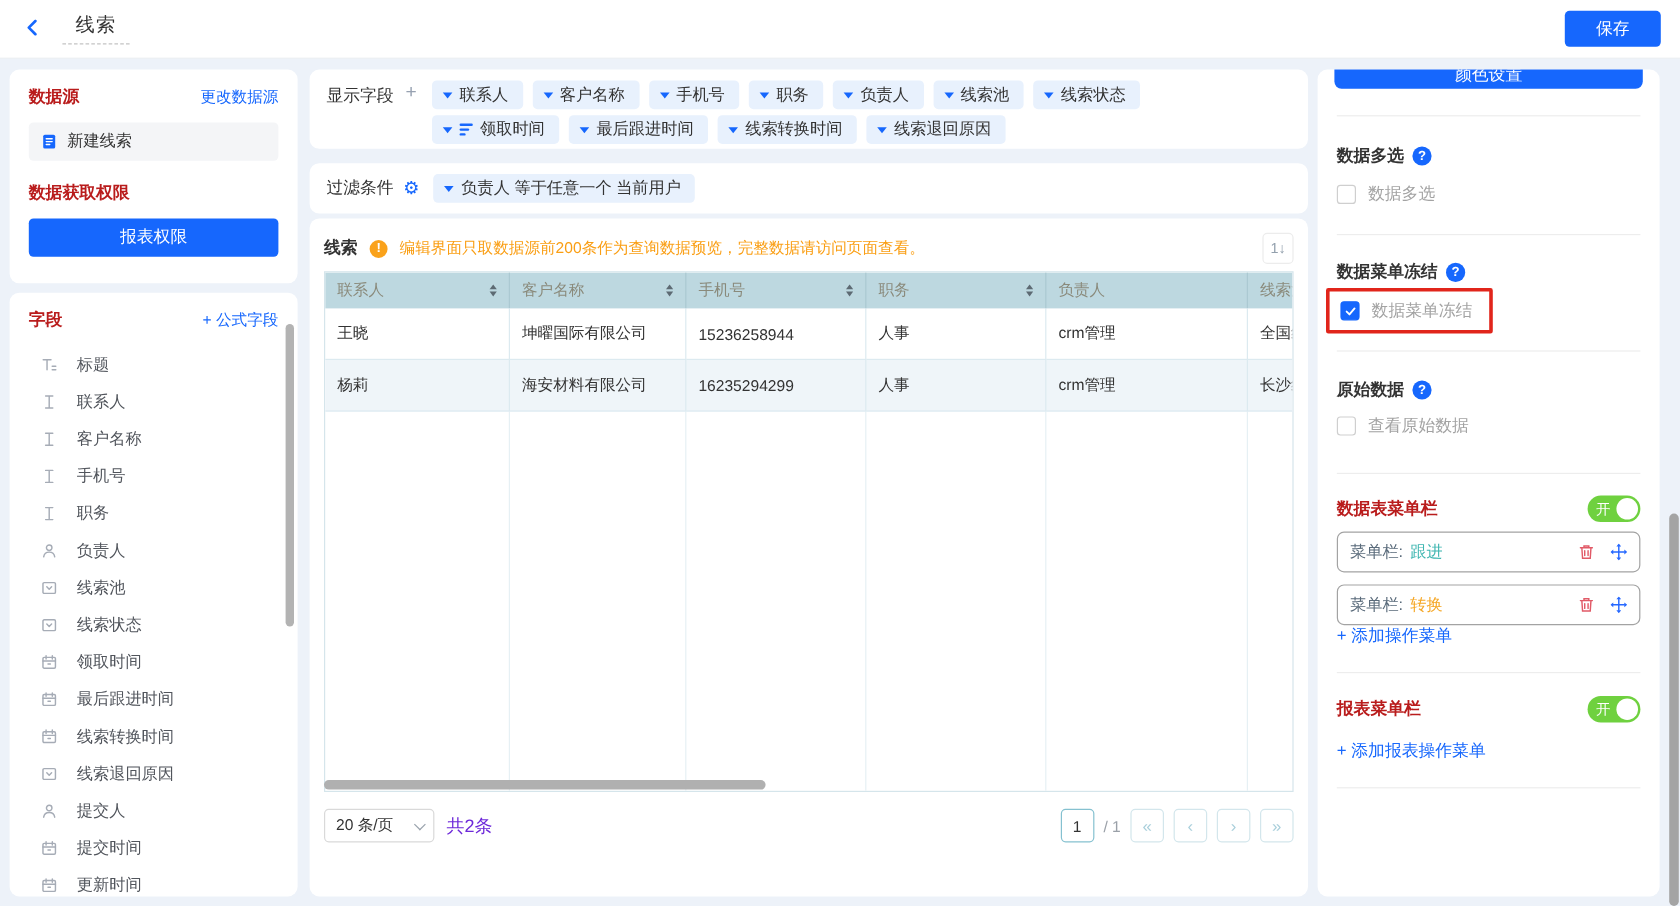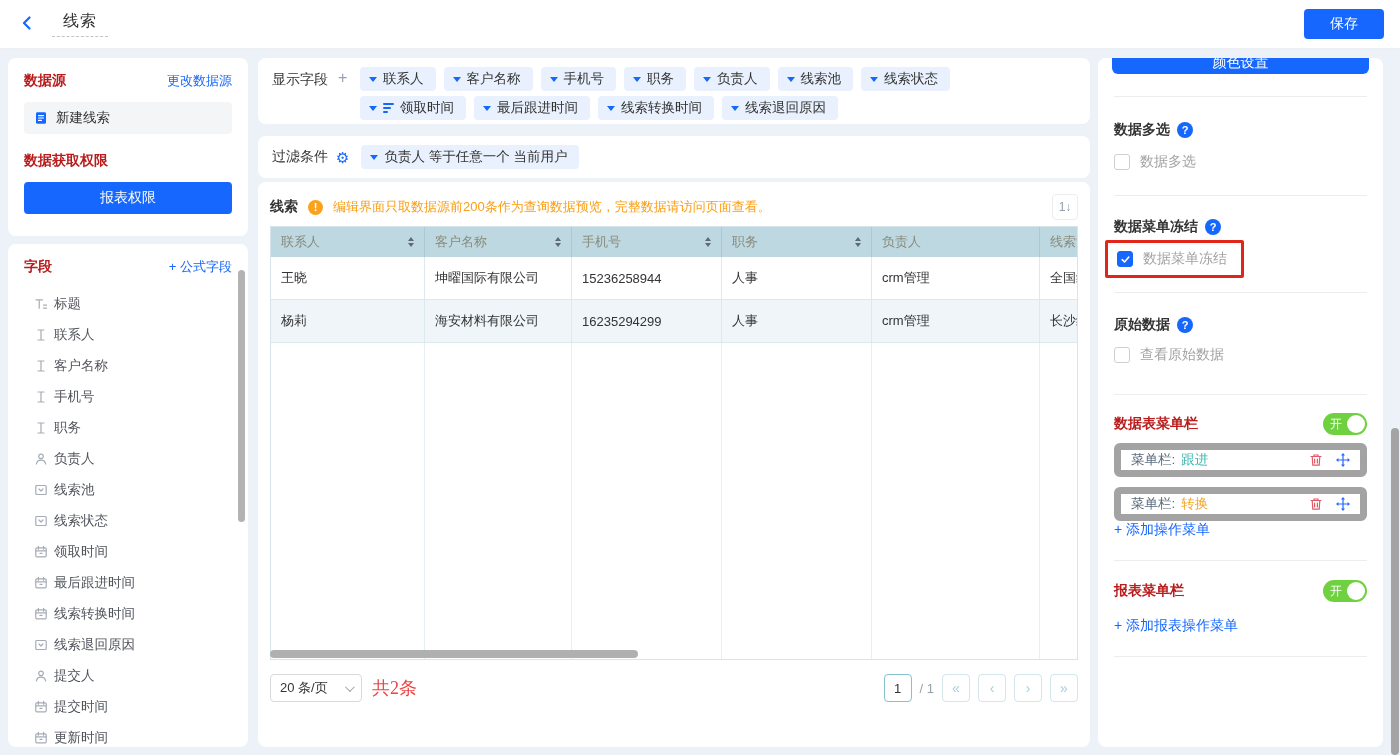--- a/index.html
+++ b/index.html
@@ -27,21 +27,21 @@
   .sec-title { font-weight:bold; font-size:14px; color:#b91c1c; }
   .blue-link { color:#1667fd; font-size:13px; text-decoration:none; cursor:pointer; }
   .source-item { margin-top:12px; height:32px; background:#f4f5f7; border-radius:4px; display:flex;
                  align-items:center; gap:8px; padding:0 10px; font-size:13.5px; cursor:pointer; }
   .perm-btn { margin-top:12px; width:100%; height:32px; background:#1667fd; color:#fff; border:none;
               border-radius:4px; font-size:14px; cursor:pointer; font-family:inherit; }
   .mt18 { margin-top:18px; }
 
   .left2 { left:8px; top:244px; width:240px; height:503px; padding:14px 16px 10px; overflow:hidden; }
   .field-list { margin-top:12px; }
-  .field-item { height:31px; display:flex; align-items:center; gap:6px; padding-left:10px;
+  .field-item { height:31px; display:flex; align-items:center; gap:16px; padding-left:10px;
                 font-size:13.5px; color:#51555c; cursor:pointer; border-radius:4px; }
   .ficon { width:14px; height:14px; display:flex; align-items:center; justify-content:center; }
   .ficon svg { display:block; }
   .vscroll { position:absolute; right:3px; top:26px; width:7px; height:252px; background:#b3b3b3; border-radius:4px; }
 
   
   .midA { left:258px; top:58px; width:832px; height:66px; padding:9px 14px; display:flex; }
   .disp-label { display:flex; align-items:flex-start; gap:10px; padding-top:4px; width:88px; flex:none; }
   .disp-label .lbl { font-size:14px; color:#333; }
   .add-plus { color:#97a1b1; font-size:16px; line-height:14px; cursor:pointer; }
@@ -85,21 +85,21 @@
   .r-alt { background:#eff5f9; }
   .filler { height:318px; }
   .filler .td { border-right:1px solid #e6f0f4; height:100%; }
   .filler .td:last-child { border-right:none; }
   .hscroll { position:absolute; left:12px; top:468px; width:368px; height:8px; background:#b0b0b0; border-radius:4px; cursor:pointer; }
   .pagination { position:absolute; left:12px; right:12px; top:490px; height:32px; display:flex; align-items:center; gap:10px; }
   .psize { width:92px; height:28px; border:1px solid #d9d9d9; border-radius:4px; background:#fff; display:flex;
            align-items:center; justify-content:space-between; padding:0 9px; font-size:13px; color:#333; cursor:pointer; }
   .chev-dn { width:7px; height:7px; border-right:1.5px solid #9aa3ad; border-bottom:1.5px solid #9aa3ad;
              transform:rotate(45deg) translateY(-2px); }
-  .ptotal { color:#ef4444; font-size:18px;font-family:Liberation Serif, serif; }
+  .ptotal { color:#6d28d9; font-size:15px; }
   .pager { margin-left:auto; display:flex; align-items:center; gap:8px; }
   .pnum { width:28px; height:28px; border:1px solid #85c1d0; border-radius:4px; display:flex; align-items:center;
           justify-content:center; font-size:13px; color:#333; background:#fff; }
   .pof { color:#9aa0a8; font-size:13px; }
   .navb { width:28px; height:28px; border:1px solid #d3e6ec; border-radius:4px; background:#fff; color:#a9cfdb;
           font-size:14px; display:flex; align-items:center; justify-content:center; cursor:pointer; }
 
   
   .rightP { left:1098px; top:58px; width:285px; height:689px; overflow:hidden; padding:0 16px; }
   .color-btn { position:absolute; left:14px; right:14px; top:-20px; height:36px; background:#1667fd; color:#fff;
@@ -114,21 +114,21 @@
   .cbox.checked { background:#1667fd; border-color:#1667fd; display:flex; align-items:center; justify-content:center; }
   .red-box { display:inline-flex; border:3px solid #e1251b; border-radius:2px; padding:7px 14px 7px 9px;
              margin-left:-9px; }
   .toggle { width:44px; height:22px; border-radius:11px; display:flex; align-items:center; cursor:pointer; flex:none; }
   .toggle.on { background:#6fd13f; justify-content:flex-start; padding:0 2px 0 7px; }
   .toggle.off { background:#c9c9c9; justify-content:flex-start; padding:0 7px 0 2px; }
   .toggle .t-label { color:#fff; font-size:12px; }
   .toggle .knob { width:18px; height:18px; border-radius:50%; background:#fff; flex:none; }
   .toggle.on .knob { margin-left:auto; }
   .toggle.off .t-label { margin-left:auto; }
-  .menu-box { height:34px; border:7px solid #a3a3a3; border-radius:6px; display:flex; align-items:center;
+  .menu-box { height:34px; border:1px solid #a3a3a3; border-radius:6px; display:flex; align-items:center;
               padding:0 10px; gap:6px; font-size:13.5px; color:#5a6b7b; }
   .menu-icons { margin-left:auto; display:flex; gap:12px; align-items:center; }
   .icon-btn { width:15px; height:15px; display:flex; align-items:center; justify-content:center; cursor:pointer; }
   .add-link { color:#1667fd; font-size:14px; cursor:pointer; display:inline-block; }
   .page-scrollbar { position:absolute; right:1px; top:428px; width:8px; height:327px; background:#a4a4a4; border-radius:4px; z-index:10; }
 </style>
 </head>
 <body>
 
 <div class="topbar">

